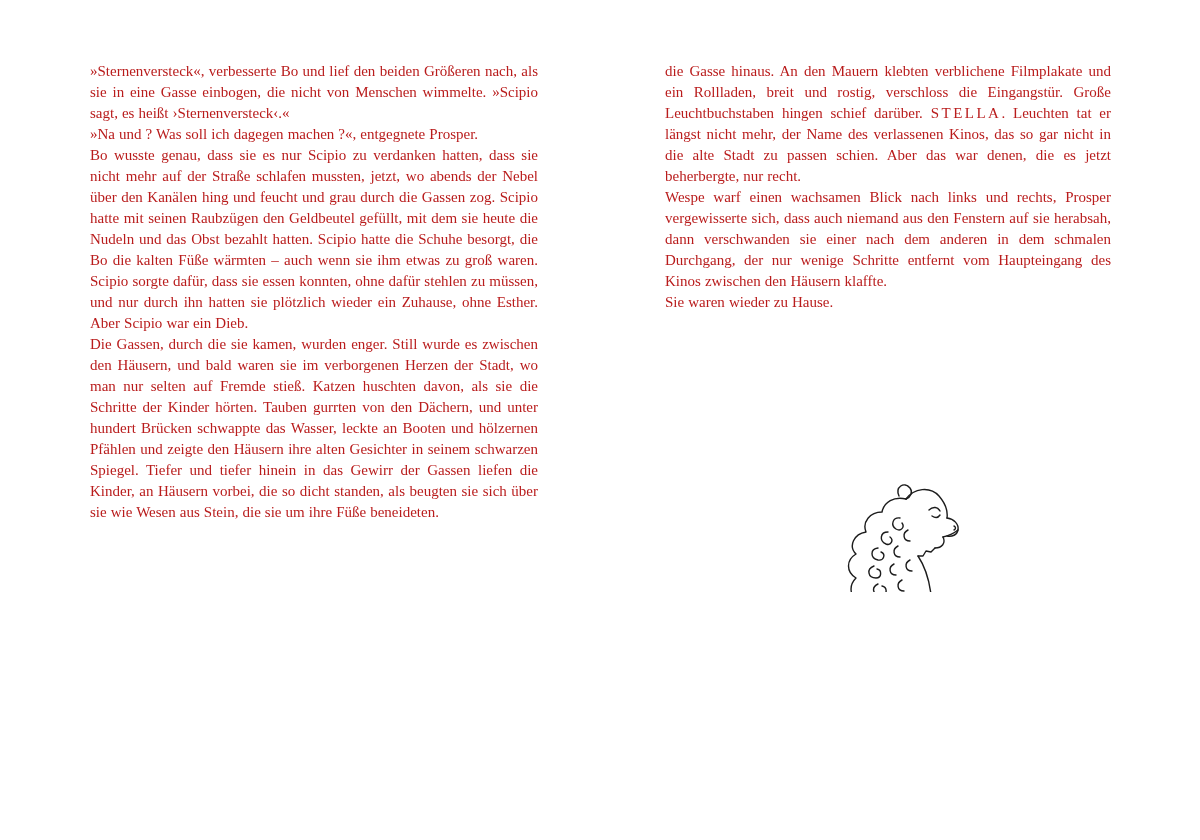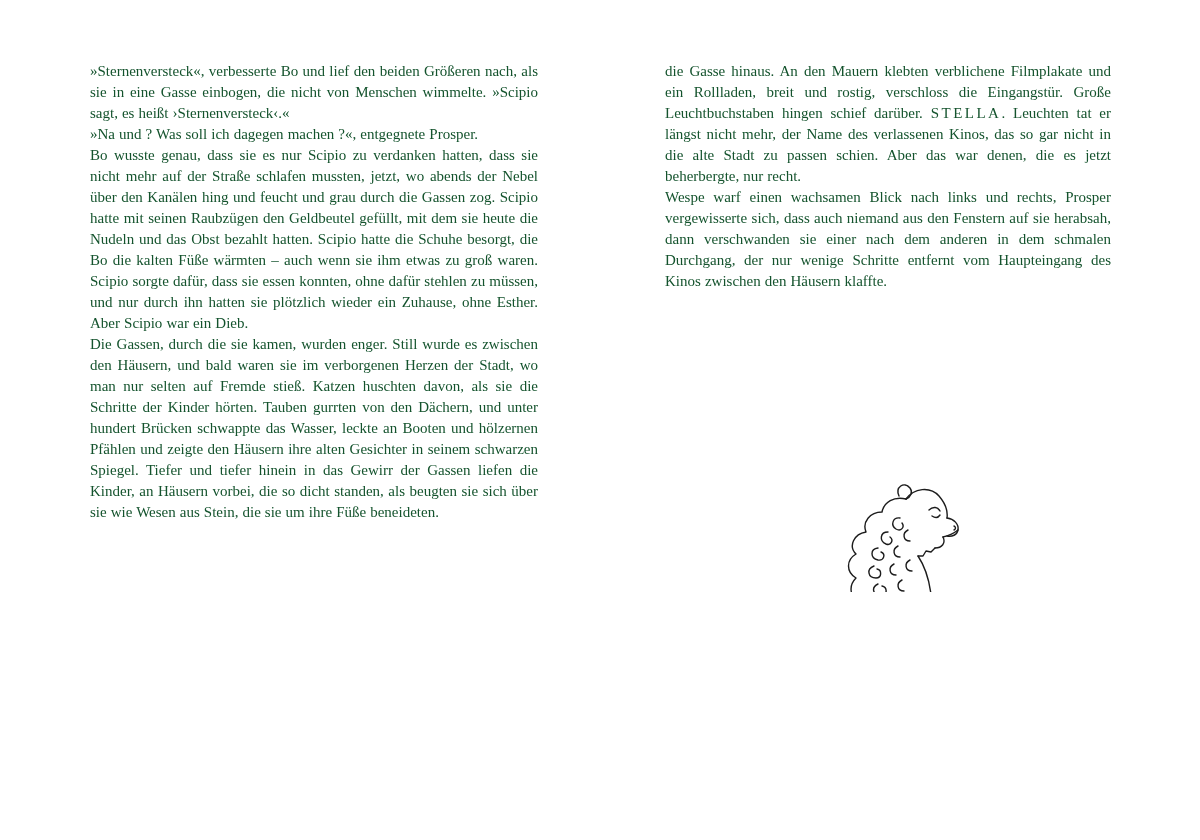--- a/index.html
+++ b/index.html
@@ -5,21 +5,21 @@
   html, body {
     margin: 0;
     padding: 0;
     background: #ffffff;
   }
   .spread {
     position: relative;
     width: 1200px;
     height: 592px;
     background: #ffffff;
-    color: #14532d;
+    color: #b91c1c;
     font-family: "Liberation Serif", serif;
     overflow: hidden;
   }
   .col {
     position: absolute;
     top: 61px;
     font-size: 15px;
     line-height: 21px;
     text-align: justify;
     hyphens: auto;
@@ -59,20 +59,21 @@
   <div class="col col-left" lang="de">
     <p>»Sternenversteck«, verbesserte Bo und lief den beiden Größeren nach, als sie in eine Gasse einbogen, die nicht von Menschen wimmelte. »Scipio sagt, es heißt ›Sternenversteck‹.«</p>
     <p>»Na und ? Was soll ich dagegen machen ?«, entgegnete Prosper.</p>
     <p>Bo wusste genau, dass sie es nur Scipio zu verdanken hatten, dass sie nicht mehr auf der Straße schlafen mussten, jetzt, wo abends der Nebel über den Kanälen hing und feucht und grau durch die Gassen zog. Scipio hatte mit seinen Raubzügen den Geldbeutel gefüllt, mit dem sie heute die Nudeln und das Obst bezahlt hatten. Scipio hatte die Schuhe besorgt, die Bo die kalten Füße wärmten – auch wenn sie ihm etwas zu groß waren. Scipio sorgte dafür, dass sie essen konnten, ohne dafür stehlen zu müssen, und nur durch ihn hatten sie plötzlich wieder ein Zuhause, ohne Esther. Aber Scipio war ein Dieb.</p>
     <p>Die Gassen, durch die sie kamen, wurden enger. Still wurde es zwischen den Häusern, und bald waren sie im verborgenen Herzen der Stadt, wo man nur selten auf Fremde stieß. Katzen huschten davon, als sie die Schritte der Kinder hörten. Tauben gurrten von den Dächern, und unter hundert Brücken schwappte das Wasser, leckte an Booten und hölzernen Pfählen und zeigte den Häusern ihre alten Gesichter in seinem schwarzen Spiegel. Tiefer und tiefer hinein in das Gewirr der Gassen liefen die Kinder, an Häusern vorbei, die so dicht standen, als beugten sie sich über sie wie Wesen aus Stein, die sie um ihre Füße beneideten.</p>
   </div>
 
   <div class="col col-right" lang="de">
     <p><span>die Gasse hinaus. An den Mauern klebten verblichene Filmplakate und ein Rollladen, breit und rostig, verschloss die Eingangstür. Große Leuchtbuchstaben hingen schief darüber. </span><span class="spaced">STELLA</span><span>. Leuchten tat er längst nicht mehr, der Name des verlassenen Kinos, das so gar nicht in die alte Stadt zu passen schien. Aber das war denen, die es jetzt beherbergte, nur recht.</span></p>
     <p>Wespe warf einen wachsamen Blick nach links und rechts, Prosper vergewisserte sich, dass auch niemand aus den Fenstern auf sie herabsah, dann verschwanden sie einer nach dem anderen in dem schmalen Durchgang, der nur wenige Schritte entfernt vom Haupteingang des Kinos zwischen den Häusern klaffte.</p>
+    <p>Sie waren wieder zu Hause.</p>
   </div>
 
   <div class="pagenum">22</div>
 
   <div class="lion">
     <svg viewBox="0 0 180 240" xmlns="http://www.w3.org/2000/svg">
       <g fill="none" stroke="#1c1c1c" stroke-width="1.4" stroke-linecap="round" stroke-linejoin="round">
 
         <path d="M103 22 C 99 13, 108 7, 114 14 C 117 18, 115 23, 110 25"></path>
 

